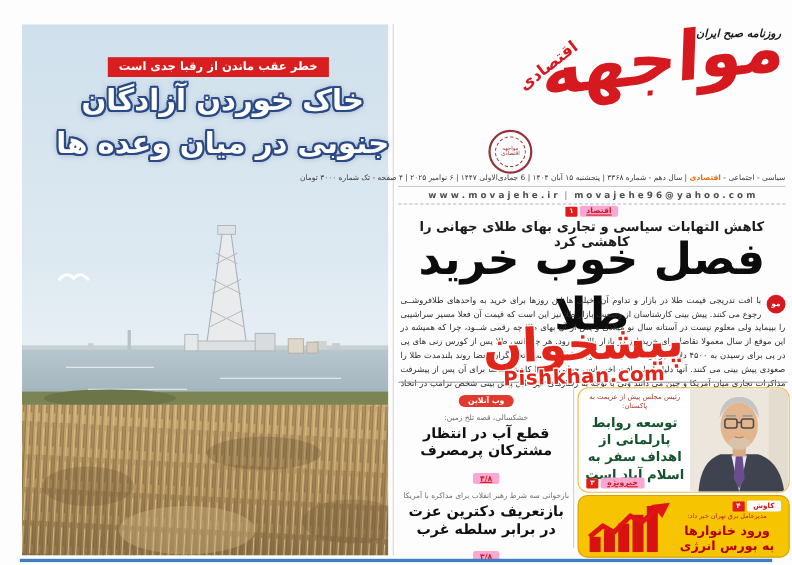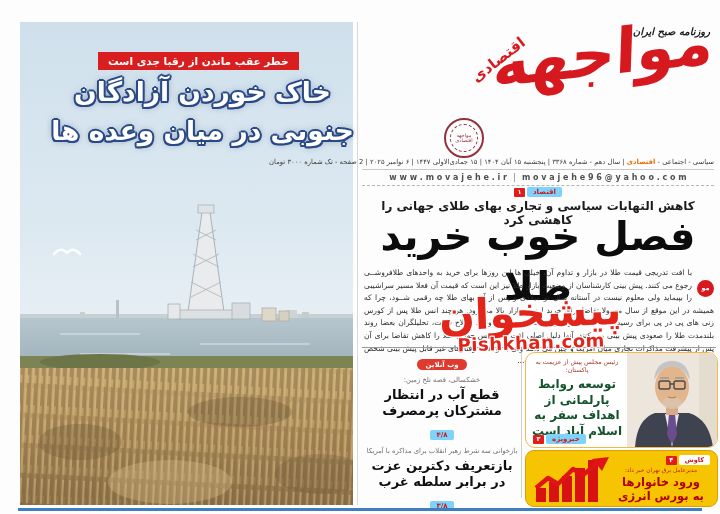--- a/index.html
+++ b/index.html
@@ -16,21 +16,21 @@
                padding:3px 10px;white-space:nowrap;}
   #left-headline{left:25px;top:50px;width:315px;font-size:26.5px;font-weight:bold;line-height:39px;
     color:#ffffff;
     text-shadow:2px 0 0 #2a4a86,-2px 0 0 #2a4a86,0 2px 0 #2a4a86,0 -2px 0 #2a4a86,
                 1.5px 1.5px 0 #2a4a86,-1.5px -1.5px 0 #2a4a86,1.5px -1.5px 0 #2a4a86,
                 -1.5px 1.5px 0 #2a4a86,0 0 7px rgba(26,50,100,.55);}
   
   .tagrow{display:inline-flex;align-items:center;gap:2px;direction:rtl;}
   .tag-num{background:#e21b1b;color:#fff;font-size:6.5px;font-weight:bold;min-width:9px;height:9px;
            display:inline-flex;align-items:center;justify-content:center;border-radius:1px;padding:0 1px;}
-  .tag-yellow{background:#7dd3fc;color:#d01818;font-size:7px;font-weight:bold;padding:1px 6px;border-radius:2px;}
+  .tag-yellow{background:#f9a8d4;color:#d01818;font-size:7px;font-weight:bold;padding:1px 6px;border-radius:2px;text-decoration:underline;}
   .tag-white{background:#ffffff;color:#d01818;font-size:6.5px;font-weight:bold;padding:1px 6px;border-radius:2px;}
   .tag-redpill{background:#e0392e;color:#ffffff;font-size:7px;font-weight:bold;padding:1.5px 8px;border-radius:7px;margin-top:14px;}
 
   
   #tagline{right:10px;top:26px;font-size:10px;font-weight:bold;font-style:italic;color:#1c1c1c;padding-left:20px;}
   #logo-title{left:494px;top:34px;font-size:62px;font-weight:bold;color:#d6191f;
               transform:rotate(-6deg) skewX(-8deg);transform-origin:left top;line-height:1;}
   #logo-sub{left:468px;top:72px;font-size:15px;font-weight:bold;color:#d6191f;
             transform:rotate(-38deg);transform-origin:left top;}
   #seal{left:444px;top:118px;width:36px;height:36px;border:2px solid #93323c;border-radius:50%;
@@ -43,21 +43,21 @@
            display:flex;align-items:center;justify-content:center;gap:6px;
            font-size:8px;font-weight:bold;color:#4f4f4f;white-space:nowrap;}
   #url-row .sep{color:#9a9a9a;}
 
   
   #lead-tag{left:362px;top:187px;width:352px;display:flex;justify-content:center;}
   #lead-kicker{left:362px;top:199px;width:352px;font-size:12px;font-weight:bold;color:#1c1c1c;}
   #lead-headline{left:362px;top:211px;width:352px;font-size:40px;font-weight:bold;color:#0c0c0c;line-height:50px;}
   #lead-body{left:364px;top:267px;width:350px;height:78px;font-size:7.6px;line-height:12.6px;
              color:#2c2c2c;text-align:justify;}
-  #lead-icon{float:right;width:17px;height:17px;background:#d6191f;border-radius:50%;margin-left:5px;margin-top:13px;
+  #lead-icon{float:right;width:17px;height:17px;background:#d6191f;border-radius:50%;margin-left:5px;margin-top:1px;
              display:flex;align-items:center;justify-content:center;color:#fff;font-size:6.5px;font-weight:bold;}
   #hr-body{left:362px;top:347px;width:354px;height:1px;background:#9b9b9b;}
 
   
   #div-main{left:357px;top:22px;width:1px;height:483px;background:#d8d8d8;}
   #div-col{left:521px;top:353px;width:1px;height:145px;background:#cfcfcf;}
   #footer-line{left:18px;top:508px;width:684px;height:3px;background:#3f7fc1;}
 
   
   #mid-col{left:366px;top:351px;width:152px;text-align:center;direction:rtl;}
@@ -169,21 +169,21 @@
   <div id="tagline" class="abs rtl">روزنامه صبح ایران</div>
   <div id="logo-title" class="abs rtl">مواجهه</div>
   <div id="logo-sub" class="abs rtl">اقتصادی</div>
   <div id="seal" class="abs">
     <div class="inner rtl">مواجهه اقتصادی</div>
   </div>
 
   <div id="dateline" class="abs rtl">
     <span>سیاسی - اجتماعی -</span>
     <span class="hl">اقتصادی</span>
-    <span>| سال دهم - شماره ۳۳۶۸ | پنجشنبه ۱۵ آبان ۱۴۰۴ | ۱۵ جمادی‌الاولی ۱۴۴۷ | ۶ نوامبر ۲۰۲۵ | 2 صفحه - تک شماره ۳۰۰۰ تومان</span>
+    <span>| سال دهم - شماره ۳۳۶۸ | پنجشنبه ۱۵ آبان ۱۴۰۴ | 6 جمادی‌الاولی ۱۴۴۷ | ۶ نوامبر ۲۰۲۵ | ۴ صفحه - تک شماره ۳۰۰۰ تومان</span>
   </div>
 
   <div id="url-row" class="abs">
     <span>w w w . m o v a j e h e . i r</span>
     <span class="sep">|</span>
     <span>m o v a j e h e 9 6 @ y a h o o . c o m</span>
   </div>
 
   <div id="lead-tag" class="abs">
     <span class="tagrow">

